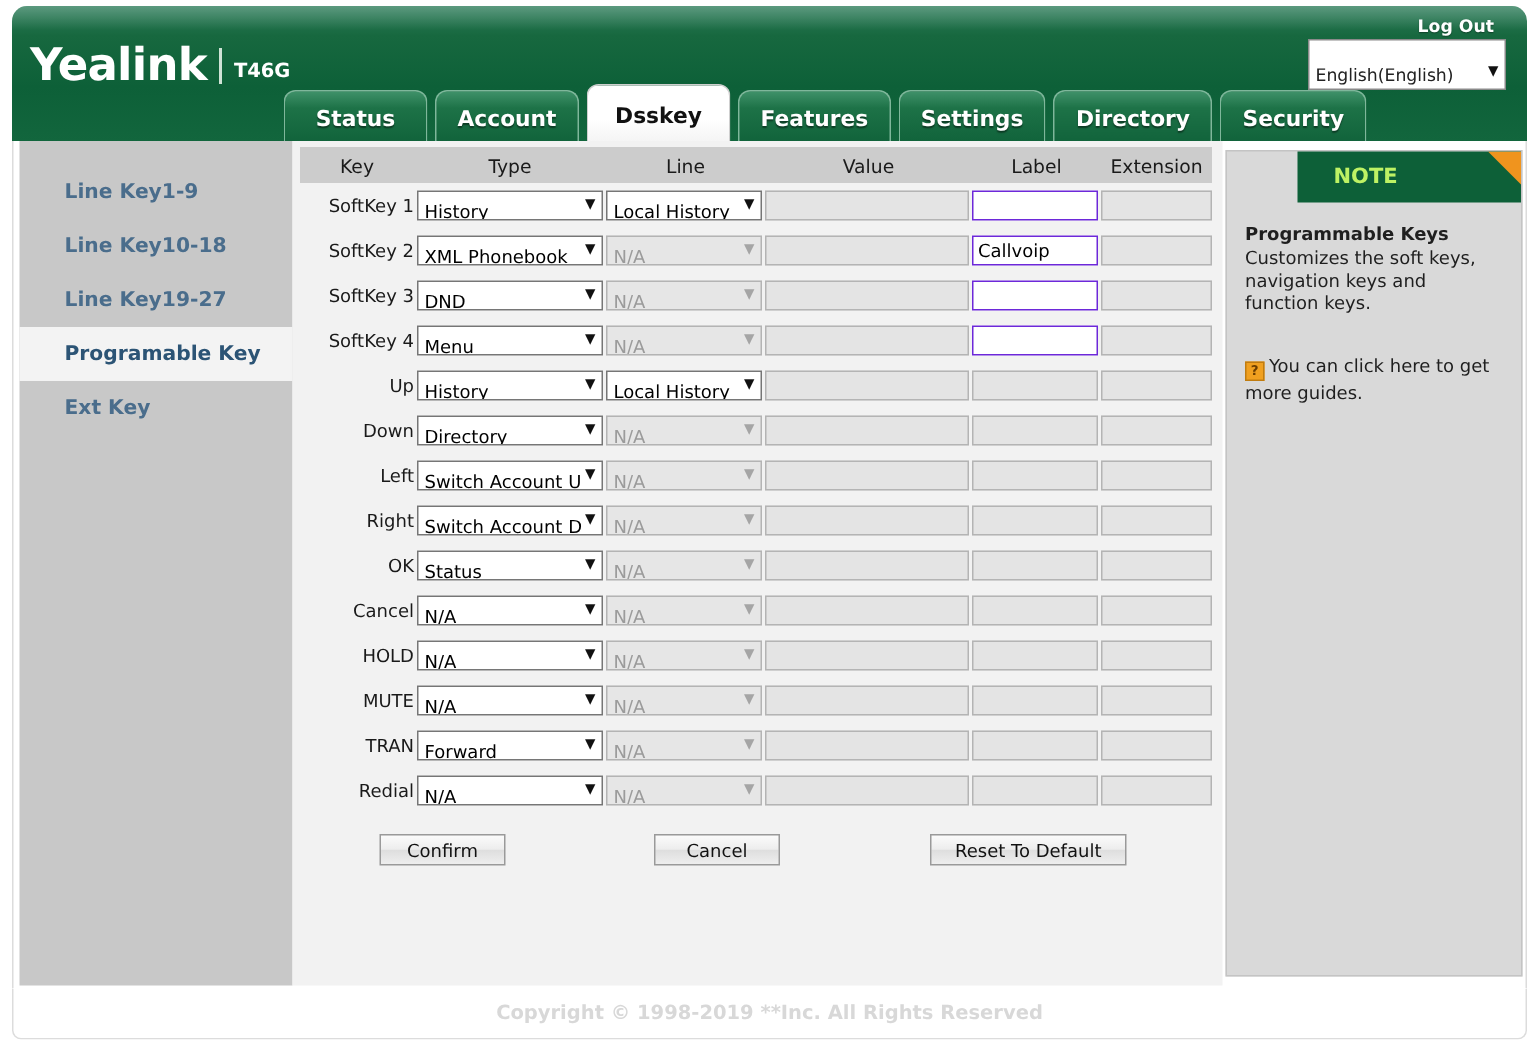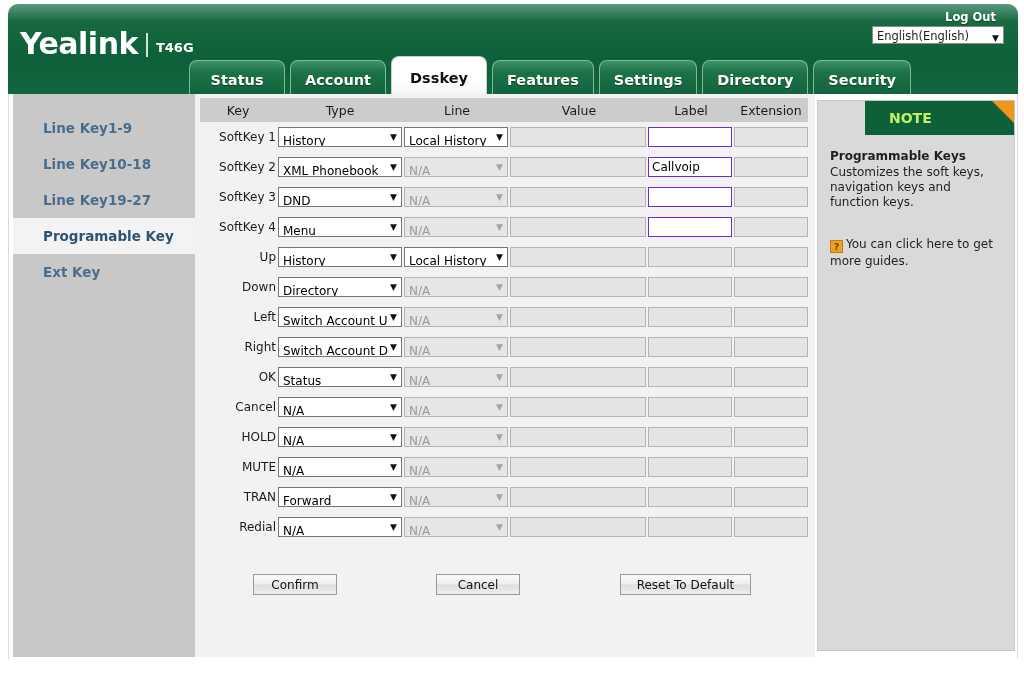--- a/index.html
+++ b/index.html
@@ -62,28 +62,28 @@
     font-size: 11.5px;
     font-weight: bold;
     text-decoration: none;
     cursor: pointer;
     text-shadow: 0 1px 1px rgba(0,0,0,0.4);
   }
 
   .lang-select {
     position: absolute;
     right: 14px; top: 22px;
-    width: 132px; height: 18px;
+    width: 132px; height: 34px;
     background: #ffffff;
     border: 1px solid #8a8a8a;
     font-size: 11.5px;
     color: #222;
     display: flex;
-    align-items: flex-end;
-    padding: 0 4px;
+    align-items: flex-start;
+    padding: 16px 4px;
     cursor: pointer;
   }
   .lang-select .lv { flex: 1; white-space: nowrap; overflow: hidden; }
   .lang-select .ar { font-size: 9px; color: #111; }
 
   
   .tabs {
     position: absolute;
     left: 181px; top: 52px;
     height: 42px;
@@ -239,21 +239,21 @@
   }
   .txt.value { width: 136px; }
   .txt.label { width: 84px; }
   .txt.ext   { width: 148px; }
 
   .cellwrap { display: flex; align-items: center; }
 
   
   .btnrow {
     position: relative;
-    margin-top: 32px;
+    margin-top: 14px;
     height: 30px;
   }
   .btn {
     position: absolute;
     height: 21px;
     background: linear-gradient(180deg, #fbfbfb 0%, #ededed 48%, #dedede 52%, #eeeeee 100%);
     border: 1px solid #9a9a9a;
     font-size: 12px;
     color: #111111;
     display: flex; align-items: center; justify-content: center;
@@ -890,14 +890,17 @@
       </div>
       <div class="note-body">
         <span class="note-title">Programmable Keys</span>
         <span class="note-text">Customizes the soft keys, navigation keys and function keys.</span>
         <span class="note-link-row"><span class="help-icon">?</span><span class="note-link">You can click here to get more guides.</span></span>
       </div>
     </div>
 
   </div>
 
+  <div class="footer">
+    <span>Copyright © 1998-2019 **Inc. All Rights Reserved</span>
+  </div>
 
 </div>
 
 </body></html>

